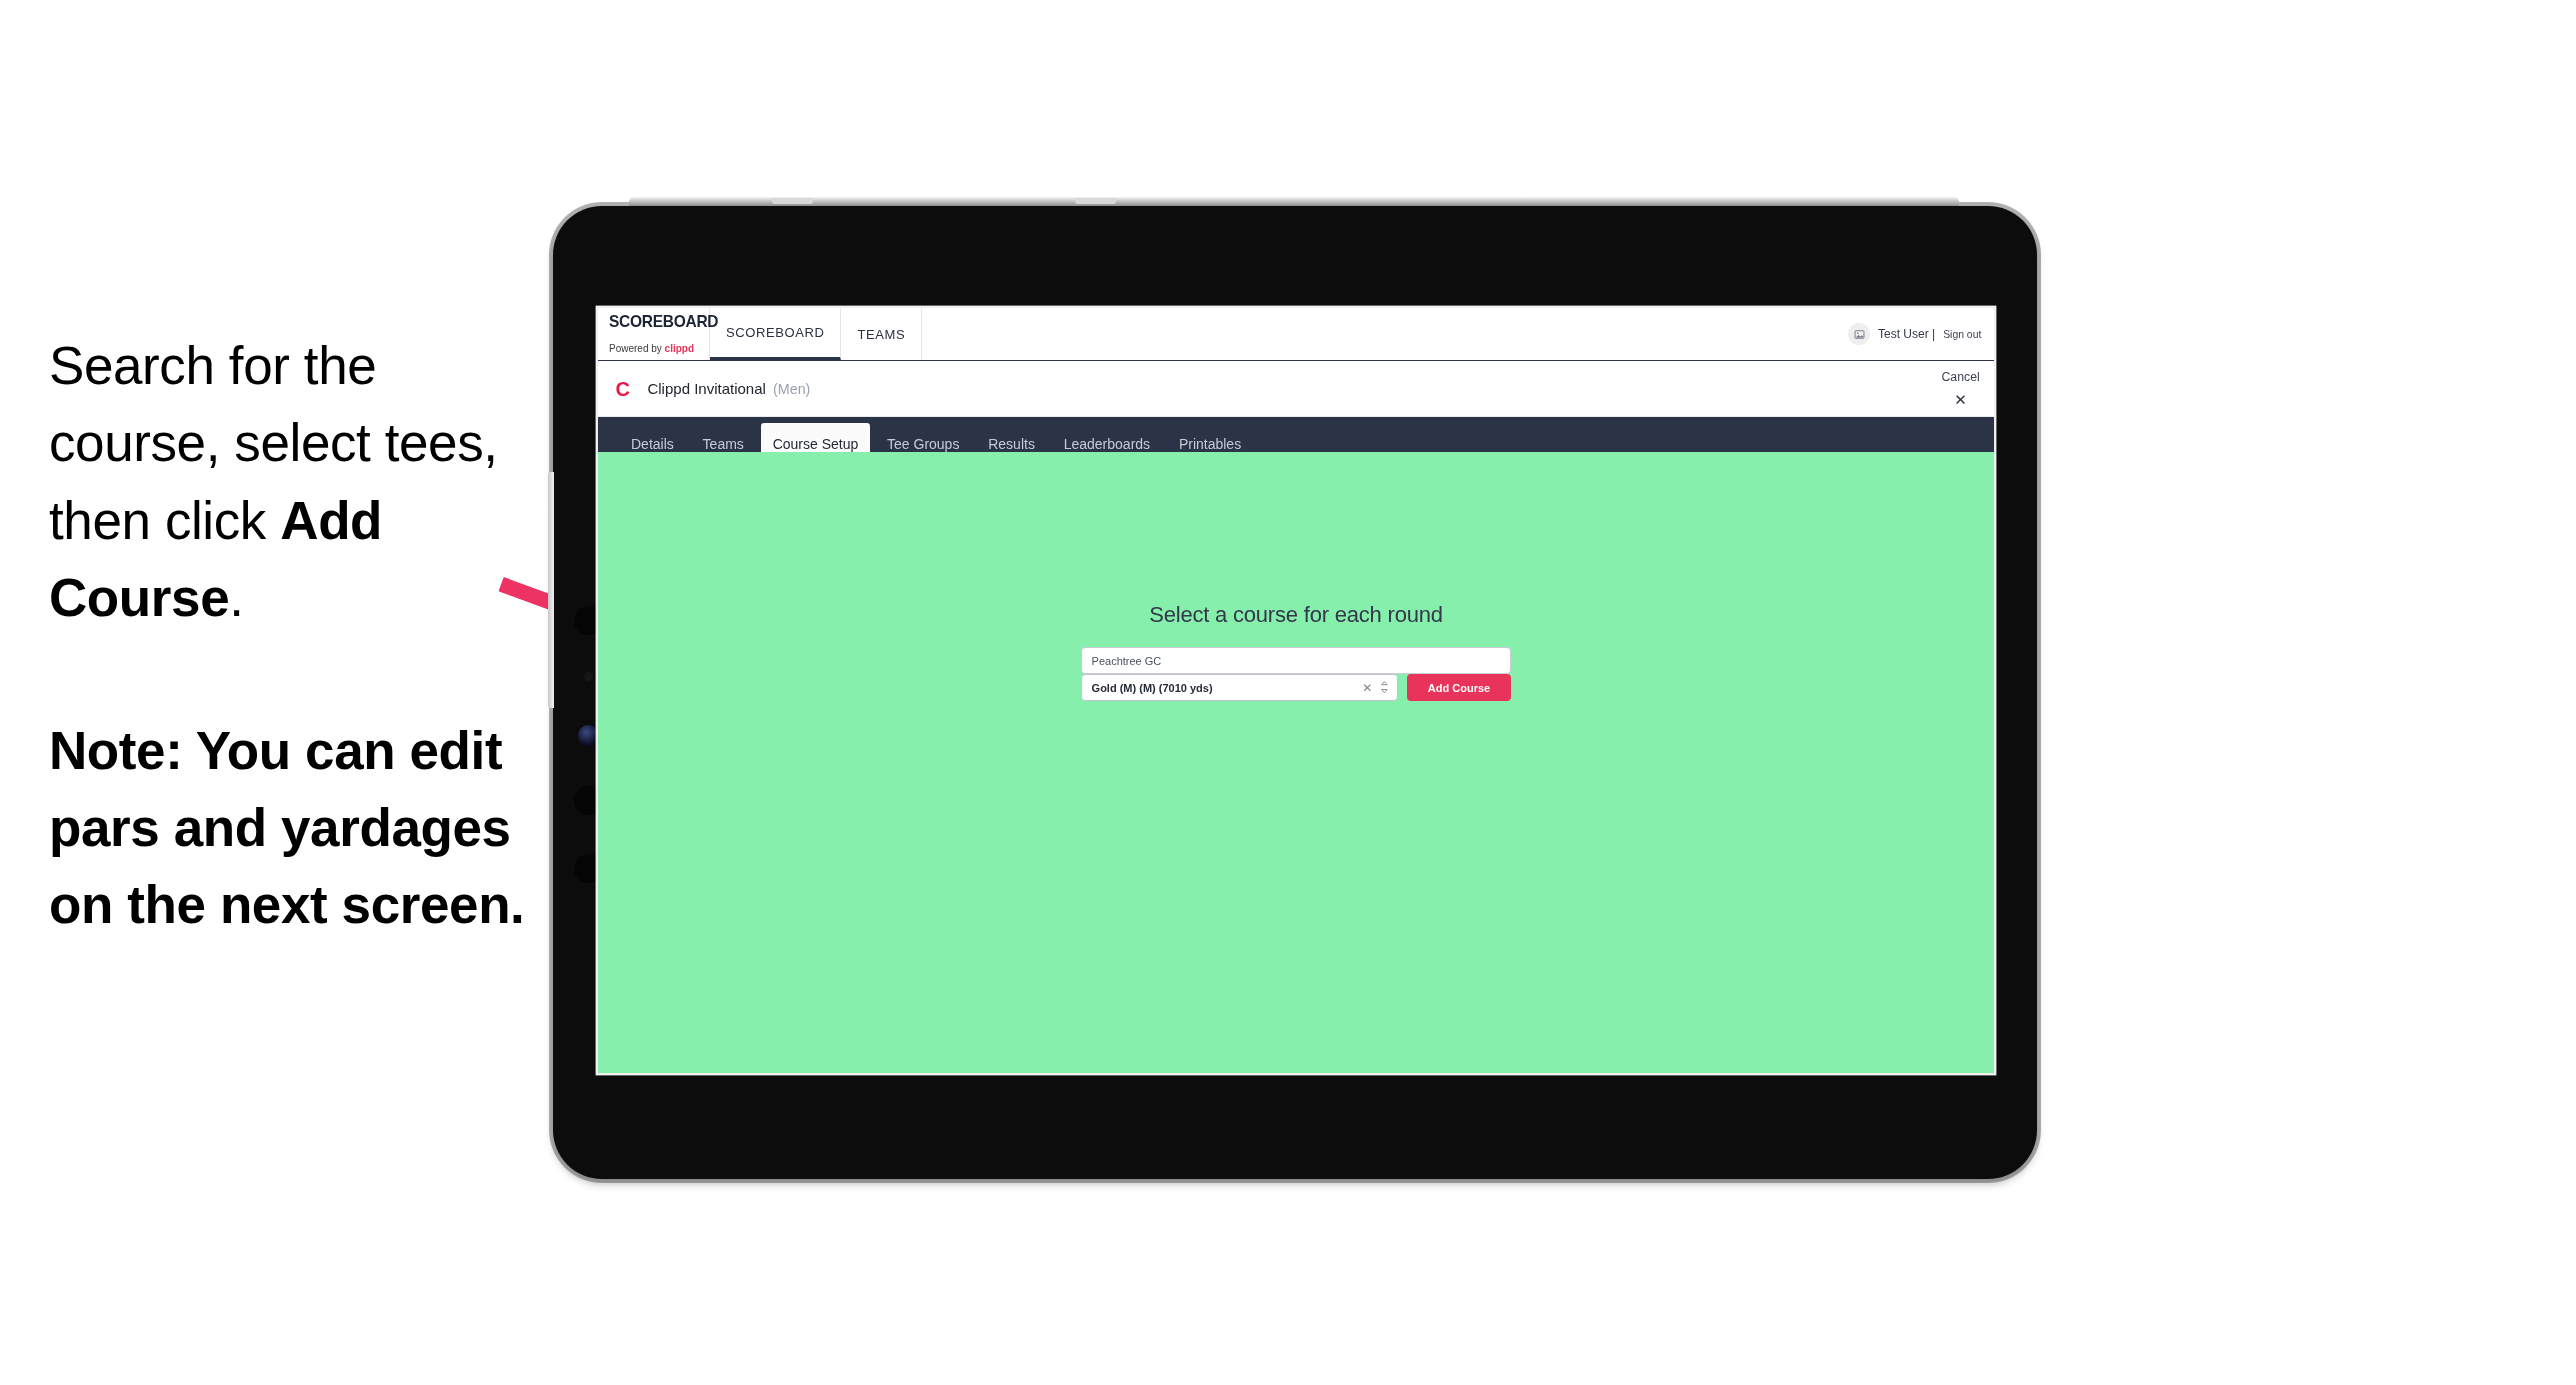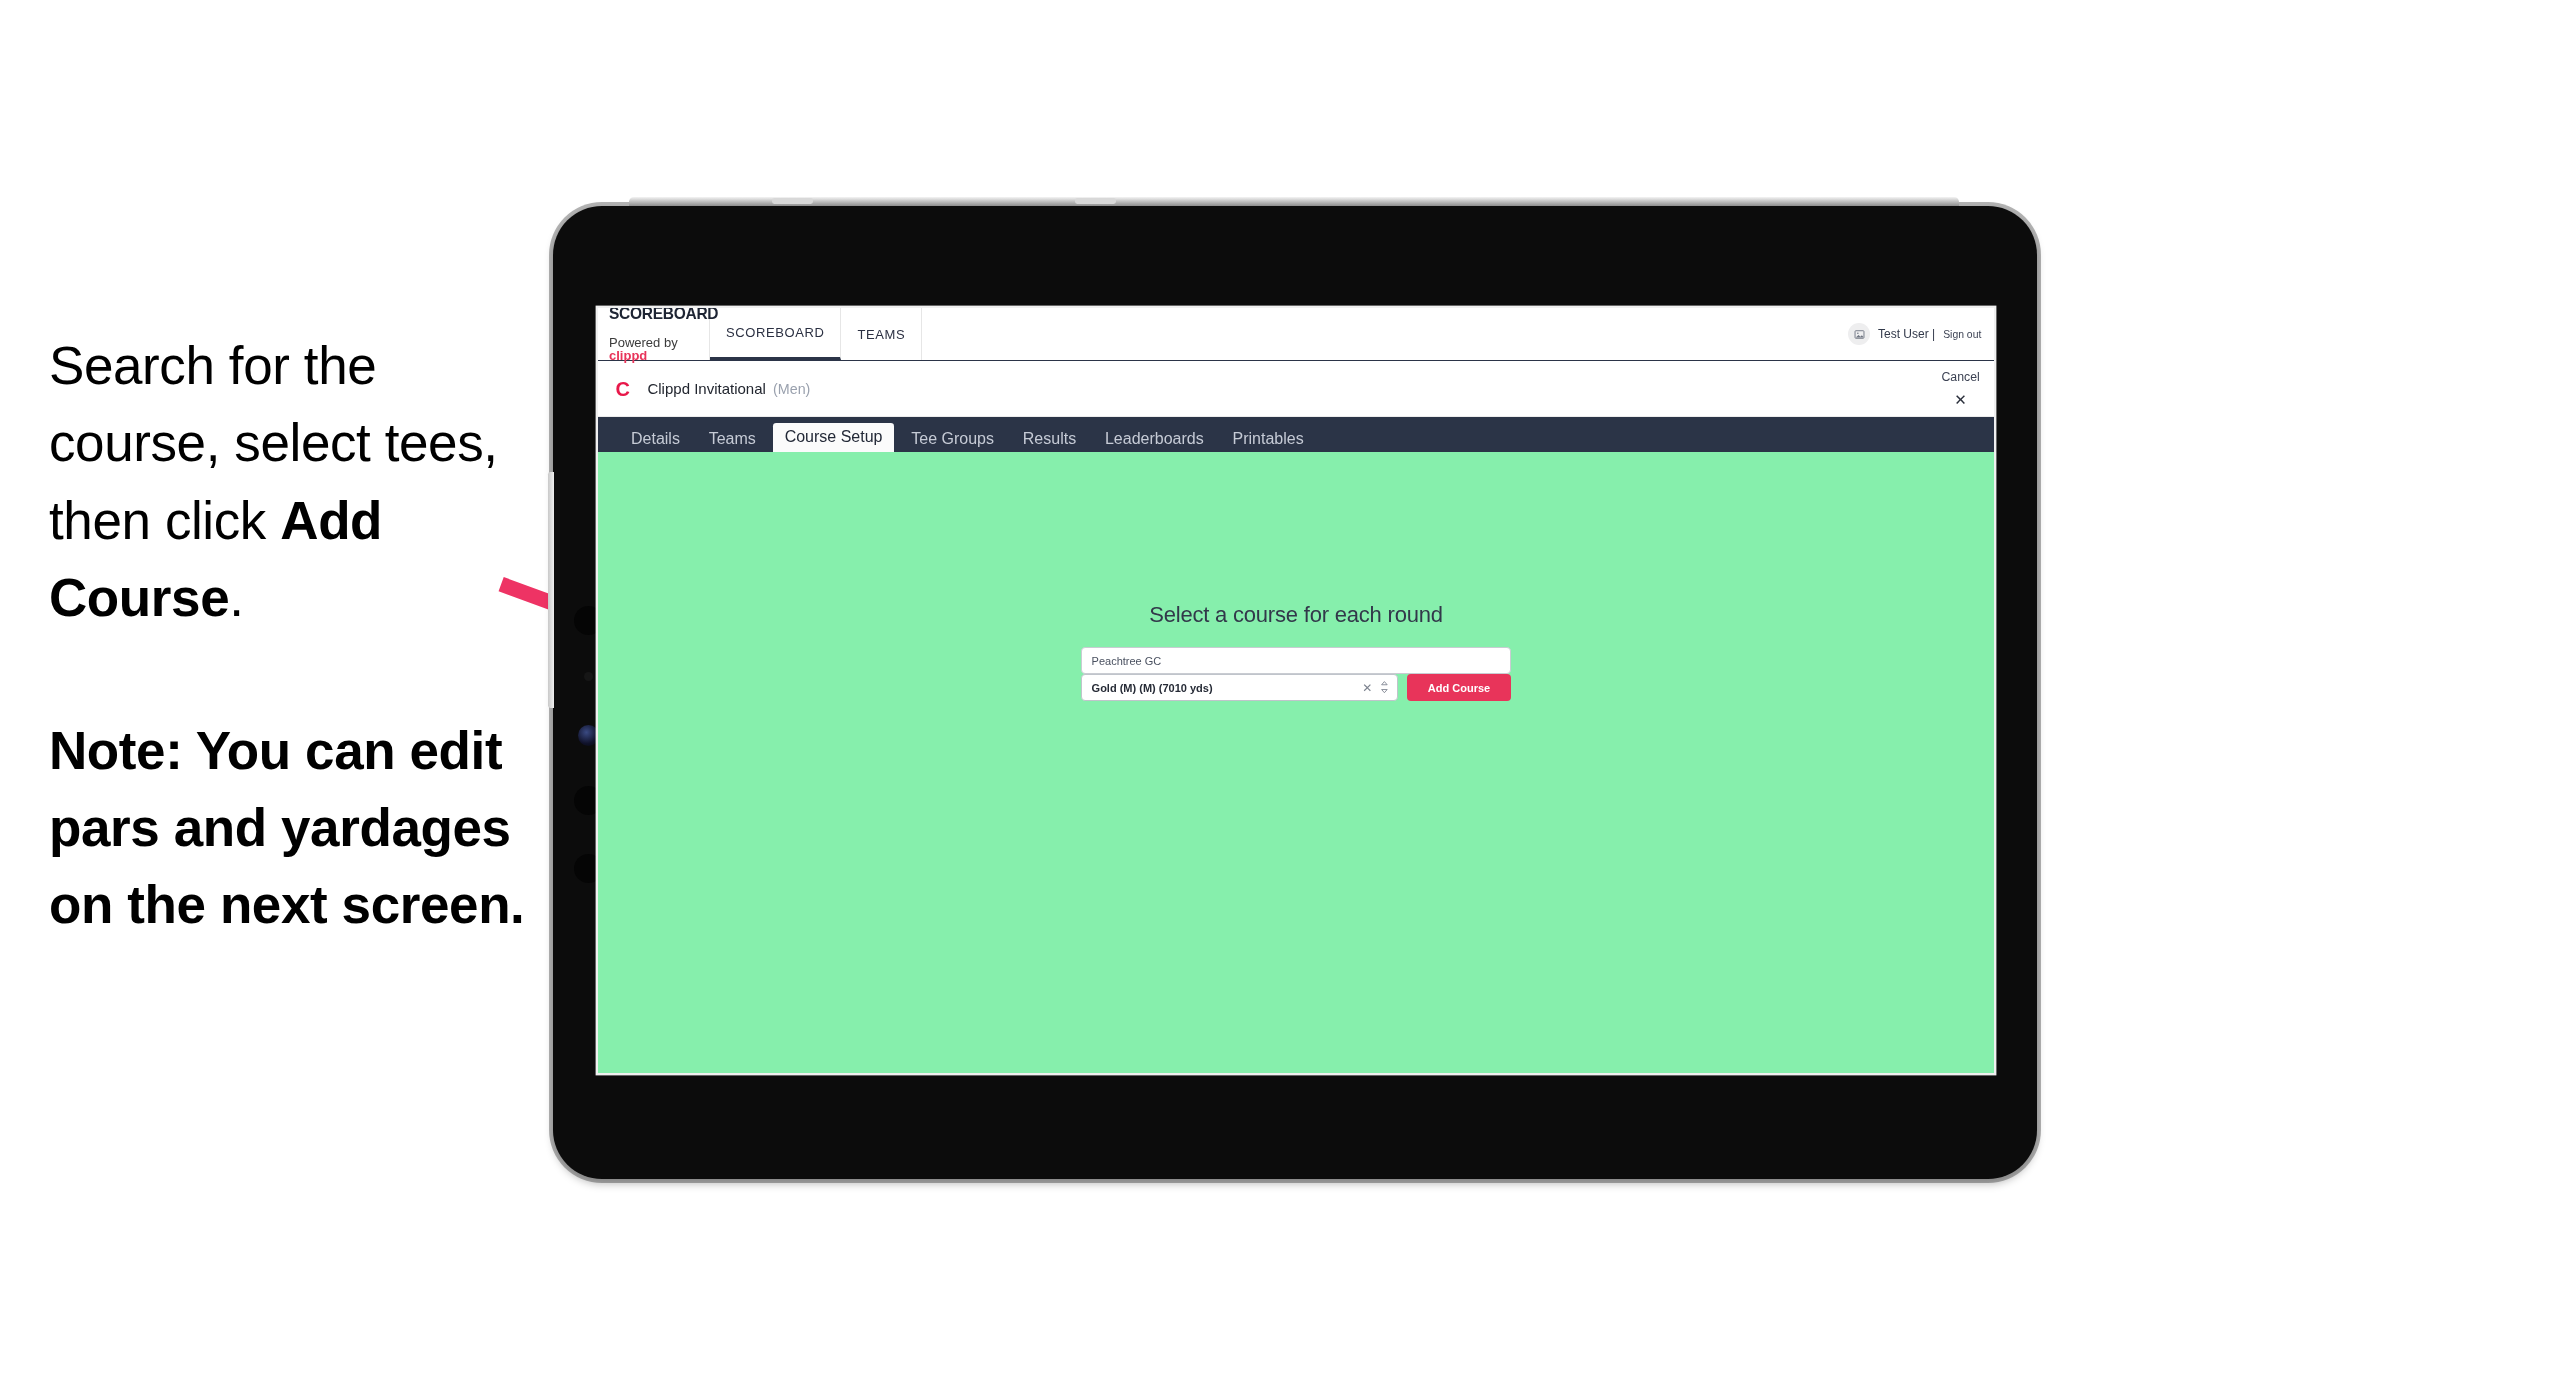--- a/index.html
+++ b/index.html
@@ -131,21 +131,21 @@
   .logo-main {
     font-size: 16.7px;
     font-weight: bold;
     color: #1d2433;
     letter-spacing: -0.3px;
     line-height: 1;
     transform: scaleX(0.93);
     transform-origin: left center;
   }
   .logo-sub {
-    font-size: 13px;
+    font-size: 10px;
     color: #3b3b3b;
     margin-top: 2.4px;
     line-height: 1;
   }
   .logo-sub .brand { color: #e8345a; font-weight: bold; }
 
   .navtab {
     display: flex;
     align-items: center;
     padding: 0 16px;
@@ -208,22 +208,22 @@
     background: #2b3447;
     display: flex;
     align-items: flex-end;
     padding-left: 21px;
     gap: 4.8px;
   }
   .tab {
     height: 27px;
     padding: 0 12px;
     display: flex;
-    align-items: center;
-    font-size: 16px;
+    align-items: flex-end;
+    font-size: 14px;
     color: #c6cbd6;
     cursor: pointer;
     border-radius: 3.2px 3.2px 0 0;
   }
   .tab.active {
     background: #fbfbfb;
     color: #232937;
     height: 29.5px;
   }
 

